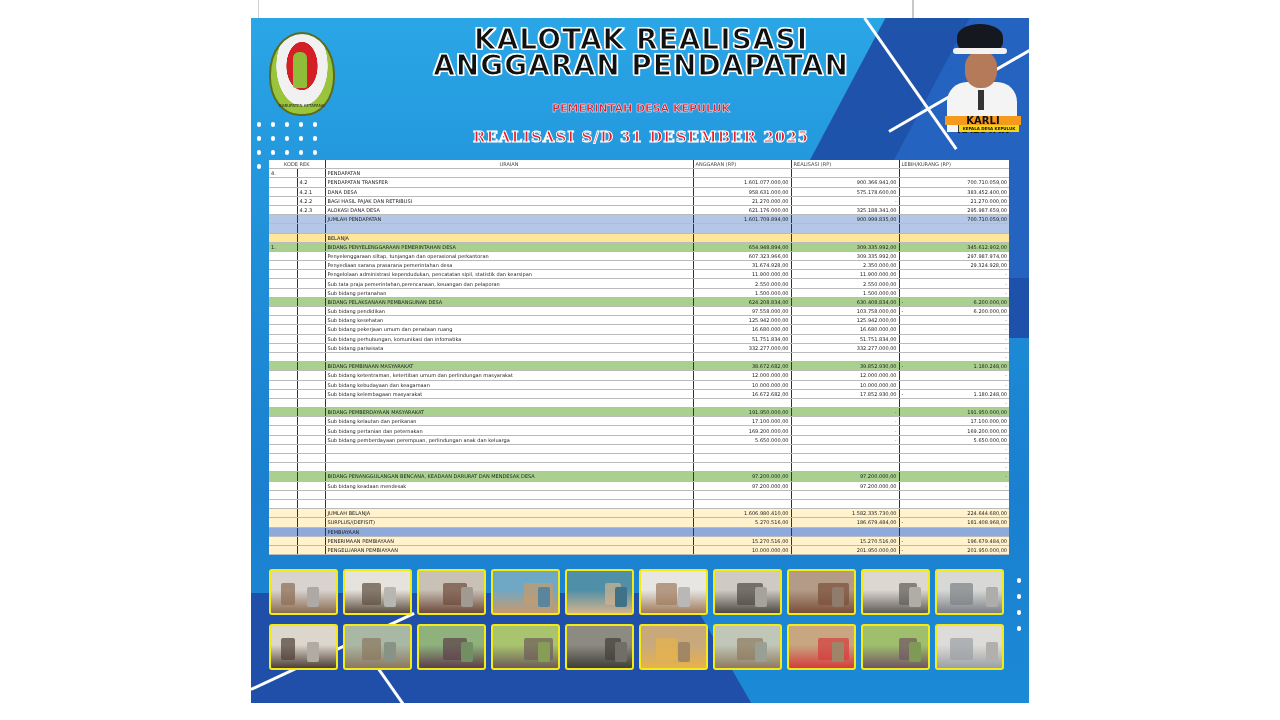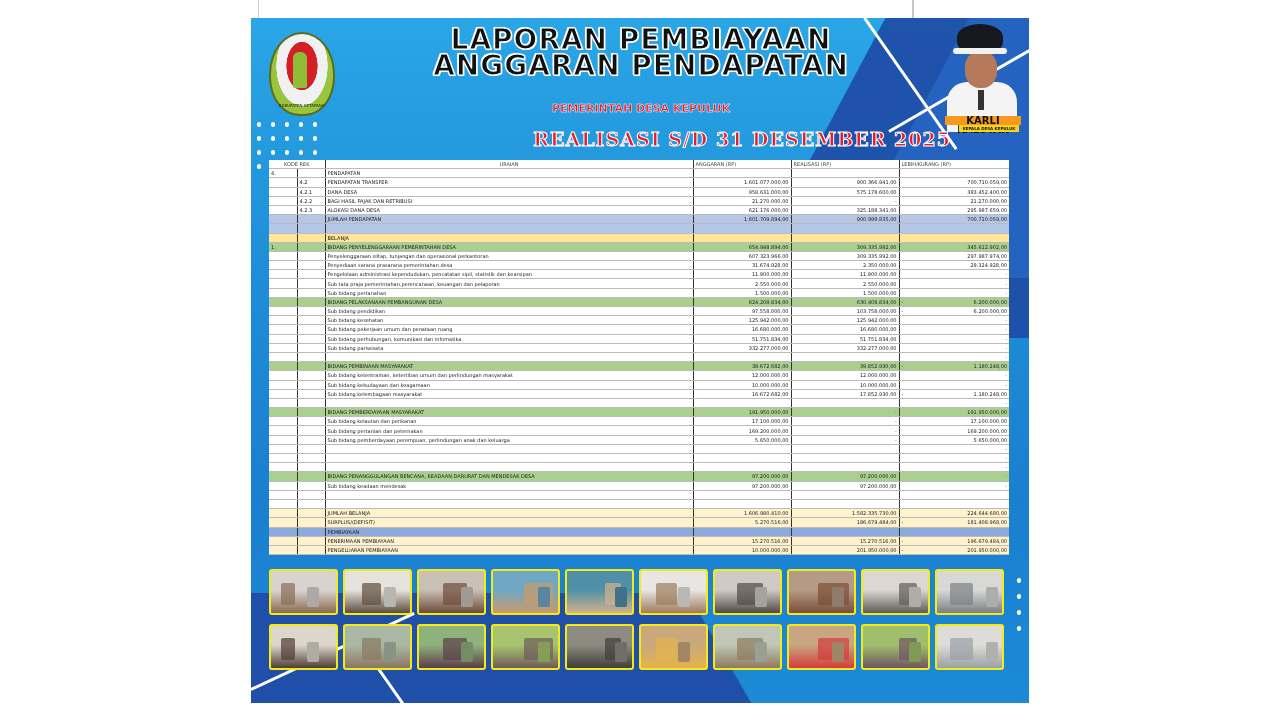--- a/index.html
+++ b/index.html
@@ -23,21 +23,21 @@
   .emblem-inner { position:absolute; left:22px; top:18px; width:14px; height:36px; background:#8fbd3a; border-radius:6px 6px 2px 2px; }
   .emblem-text { position:absolute; bottom:6px; width:100%; text-align:center; font-size:4px; color:#222; }
 
   .title { position:absolute; left:80px; width:620px; text-align:center; font-family:"DejaVu Sans", sans-serif; font-weight:900; color:#111;
     -webkit-text-stroke:1.2px #fff; text-shadow:0 0 2px #fff, 1px 1px 0 #fff, -1px -1px 0 #fff; letter-spacing:1px; line-height:1; }
   .t1 { top:8px; font-size:28px; }
   .t2 { top:34px; font-size:28px; }
   .t3 { top:60px; font-size:28px; }
   .sub1 { position:absolute; left:80px; width:620px; top:84px; text-align:center; font-weight:bold; font-size:11px; color:#e11d2a; -webkit-text-stroke:0.4px #fff; }
   .sub2 { position:absolute; left:80px; width:620px; top:98px; text-align:center; font-weight:bold; font-size:13px; color:#fff; text-shadow:1px 1px 0 #111; }
-  .sub3 { position:absolute; left:80px; width:620px; top:110px; text-align:right; font-weight:900; font-size:19px; color:#e41e2b; -webkit-text-stroke:1px #fff; letter-spacing:1px; font-family:"DejaVu Serif", serif; }
+  .sub3 { position:absolute; left:80px; width:620px; top:110px; text-align:center; font-weight:900; font-size:15px; color:#e41e2b; -webkit-text-stroke:1px #fff; letter-spacing:1px; font-family:"DejaVu Serif", serif; }
 
   .portrait { position:absolute; left:690px; top:6px; width:84px; height:112px; }
   .cap { position:absolute; left:16px; top:0; width:46px; height:26px; background:#16181f; border-radius:50% 50% 8px 8px; }
   .cap-band { position:absolute; left:12px; top:24px; width:54px; height:6px; background:#f2f2f2; border-radius:3px; }
   .face { position:absolute; left:24px; top:28px; width:32px; height:36px; background:#b57a5a; border-radius:40% 40% 45% 45%; }
   .uniform { position:absolute; left:6px; top:58px; width:70px; height:50px; background:#f4f4f4; border-radius:20px 20px 0 0; }
   .tie { position:absolute; left:37px; top:66px; width:6px; height:20px; background:#333; }
   .name-tag { position:absolute; left:4px; top:92px; width:76px; height:9px; background:#f59a1d; color:#111; font-size:10px; font-weight:900; text-align:center; line-height:9px; }
   .name-sub { position:absolute; left:18px; top:101px; width:60px; height:7px; background:#f7d41b; color:#111; font-size:4px; font-weight:bold; text-align:center; line-height:7px; }
 
@@ -108,21 +108,21 @@
       <span></span>
       <span></span>
       <span></span>
   </div>
 
   <div class="emblem">
     <div class="emblem-inner"></div>
     <div class="emblem-text">KABUPATEN KETAPANG</div>
   </div>
 
-  <div class="title t1">LAPORAN PEMBIAYAAN</div>
+  <div class="title t1">KALOTAK REALISASI</div>
   <div class="title t2">ANGGARAN PENDAPATAN</div>
   <div class="sub1">PEMERINTAH DESA KEPULUK</div>
   <div class="sub3">REALISASI S/D 31 DESEMBER 2025</div>
 
   <div class="portrait">
     <div class="uniform"></div>
     <div class="tie"></div>
     <div class="face"></div>
     <div class="cap"></div>
     <div class="cap-band"></div>

